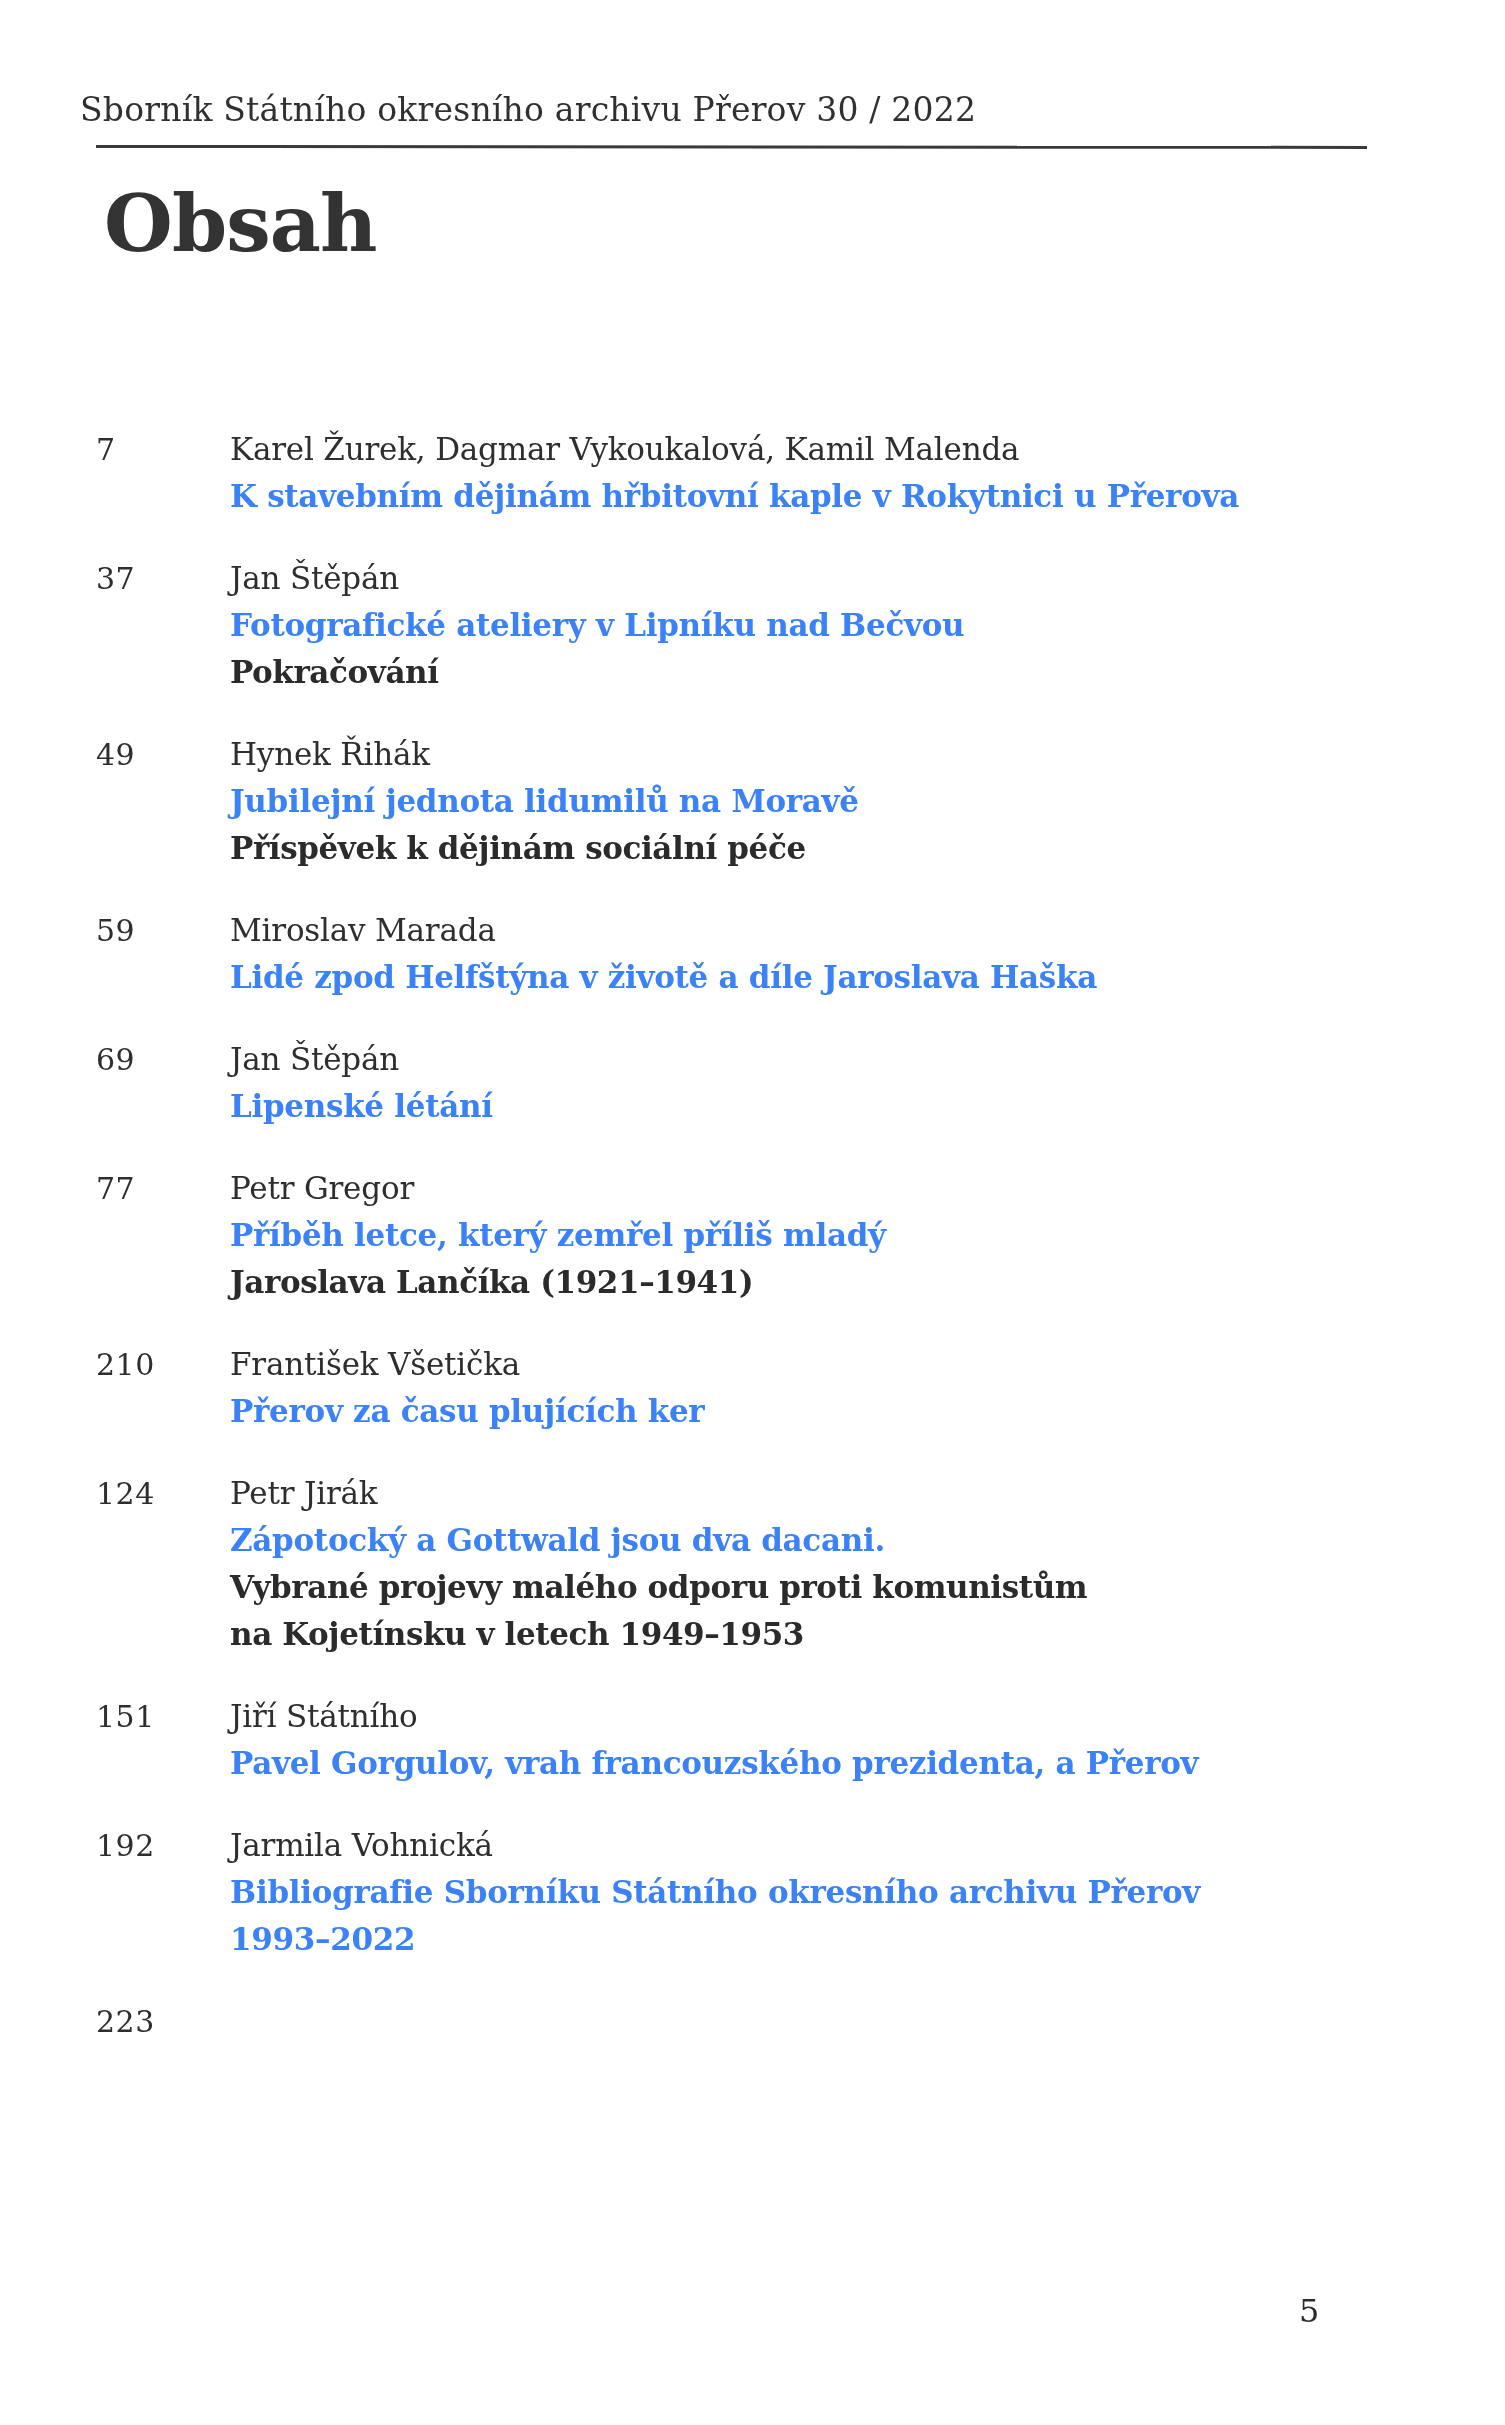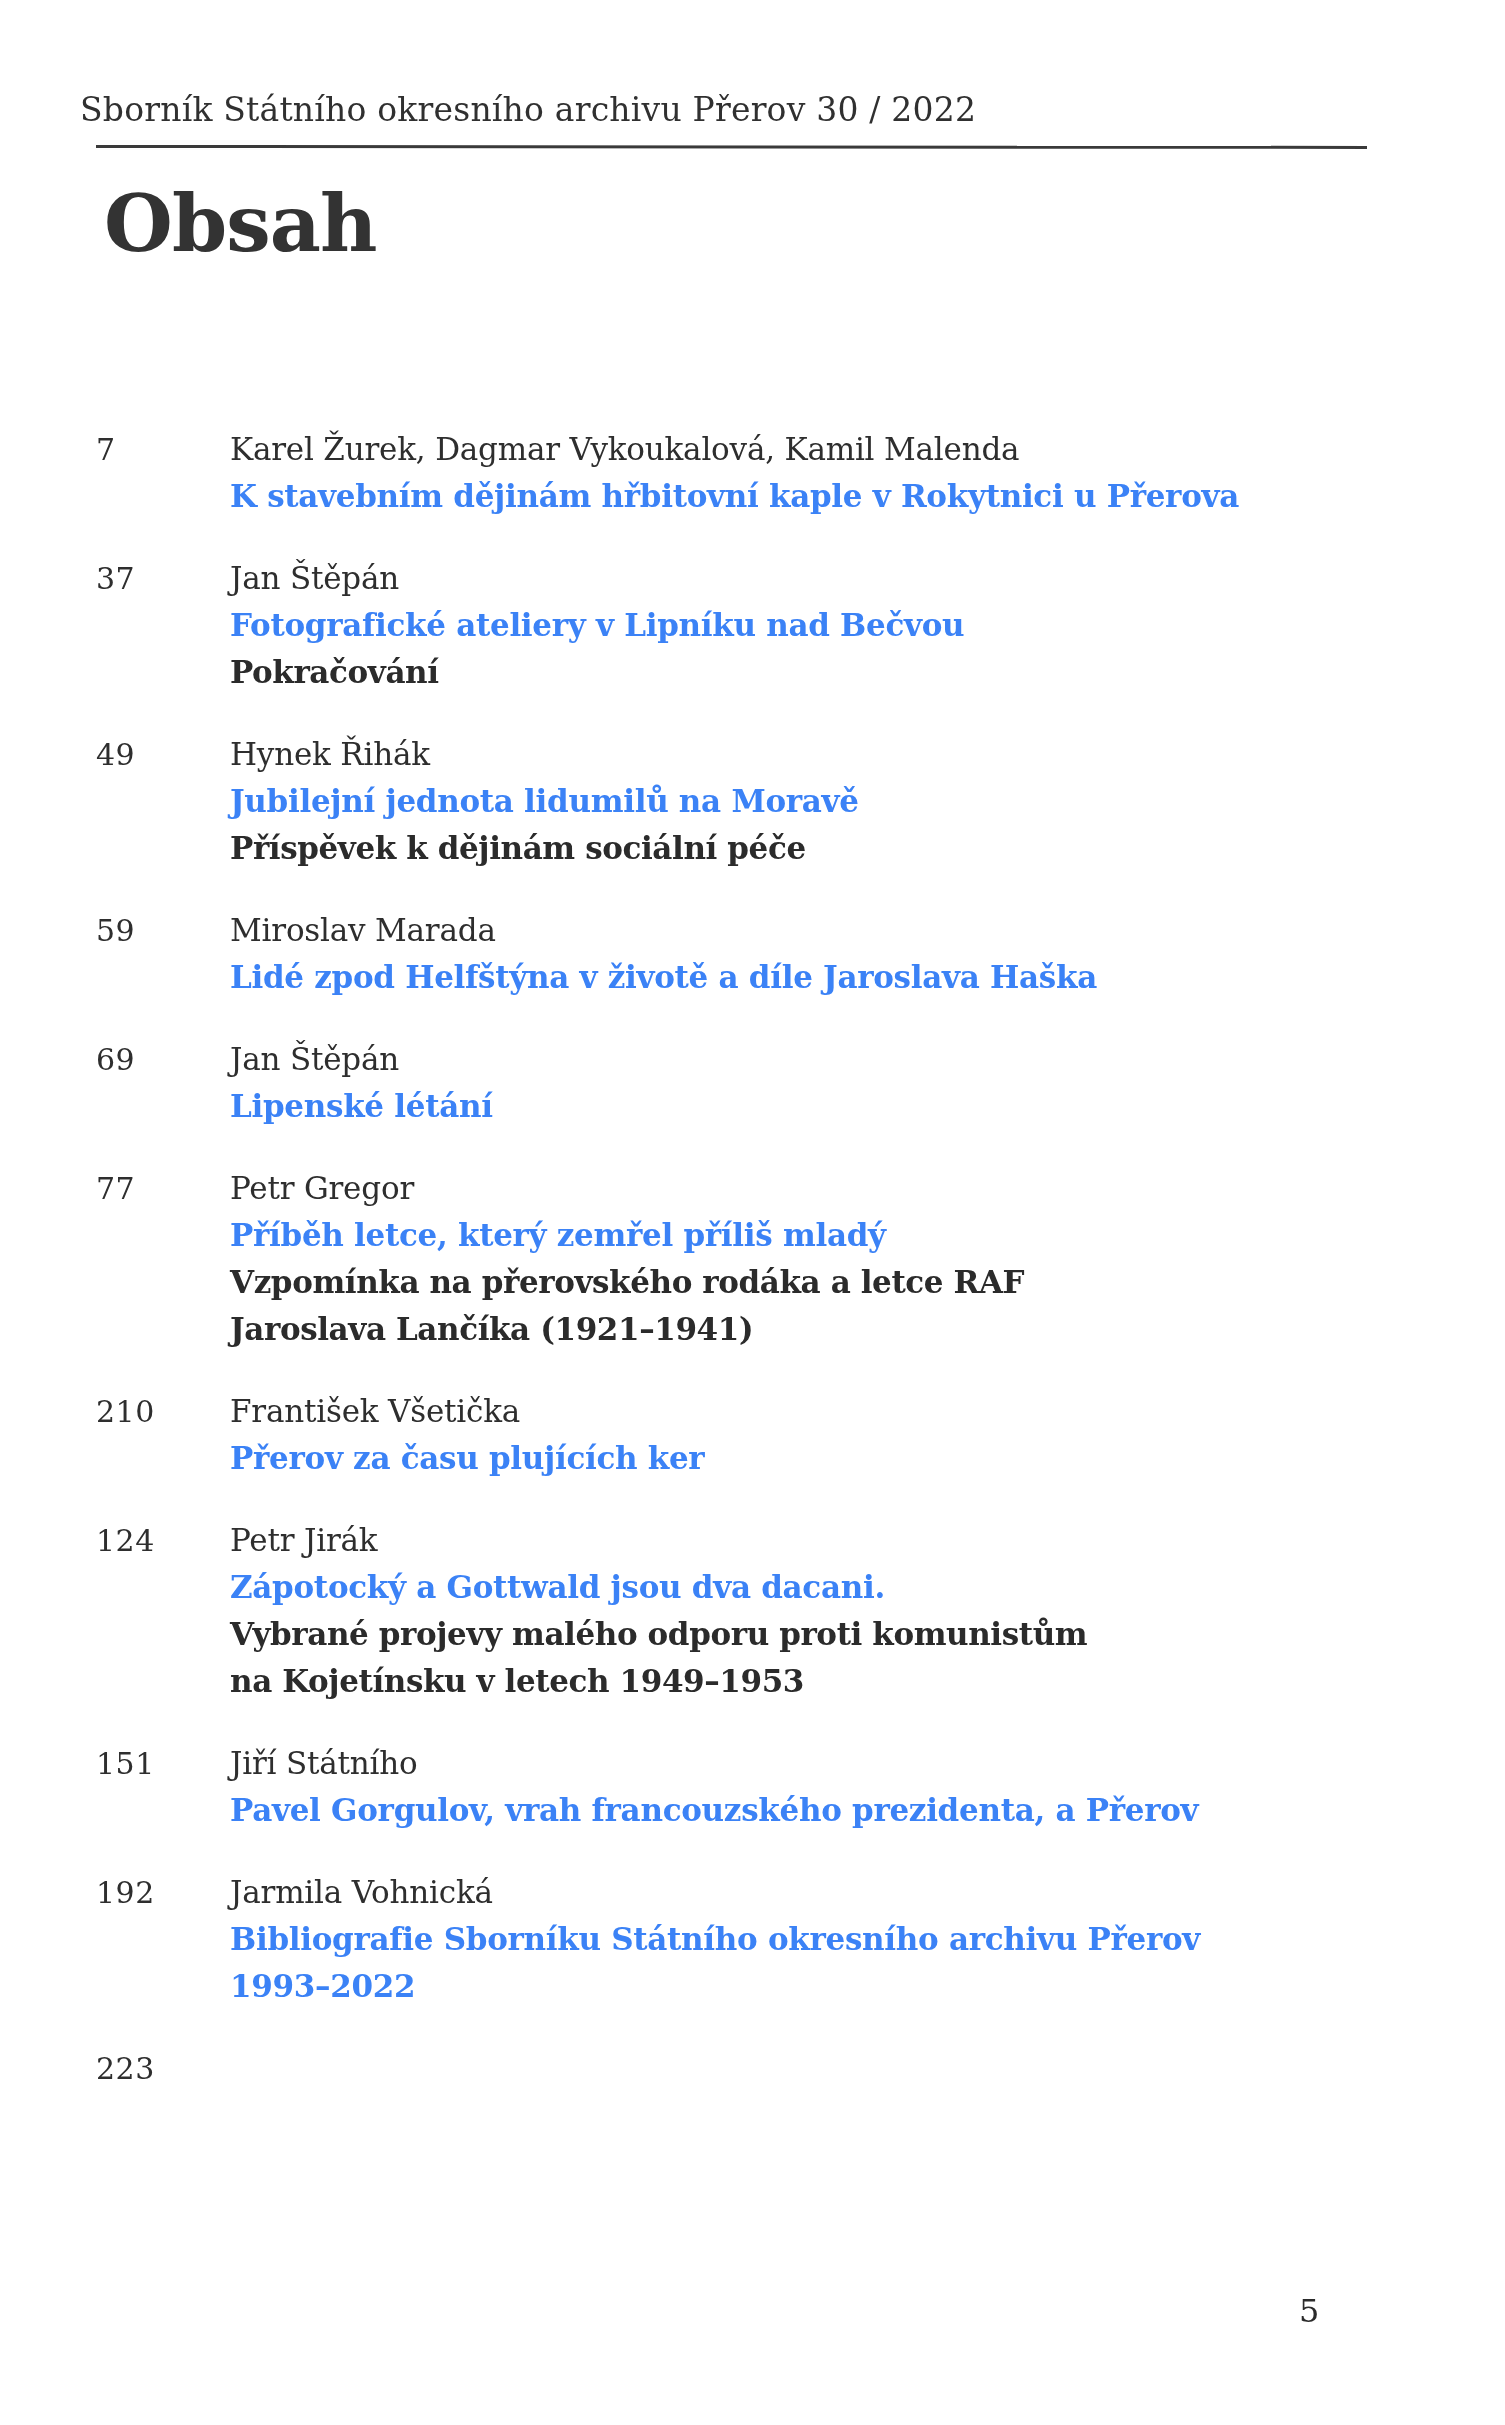--- a/index.html
+++ b/index.html
@@ -154,21 +154,20 @@
       <div class="author">Jan Štěpán</div>
       <div class="title">Lipenské létání</div>
     </div>
   </div>
 
   <div class="entry">
     <div class="page-num">77</div>
     <div class="content">
       <div class="author">Petr Gregor</div>
       <div class="title">Příběh letce, který zemřel příliš mladý</div>
-      <div class="subtitle">Vzpomínka na přerovského rodáka a letce RAF</div>
       <div class="subtitle">Jaroslava Lančíka (1921–1941)</div>
     </div>
   </div>
 
   <div class="entry">
     <div class="page-num">210</div>
     <div class="content">
       <div class="author">František Všetička</div>
       <div class="title">Přerov za času plujících ker</div>
     </div>

